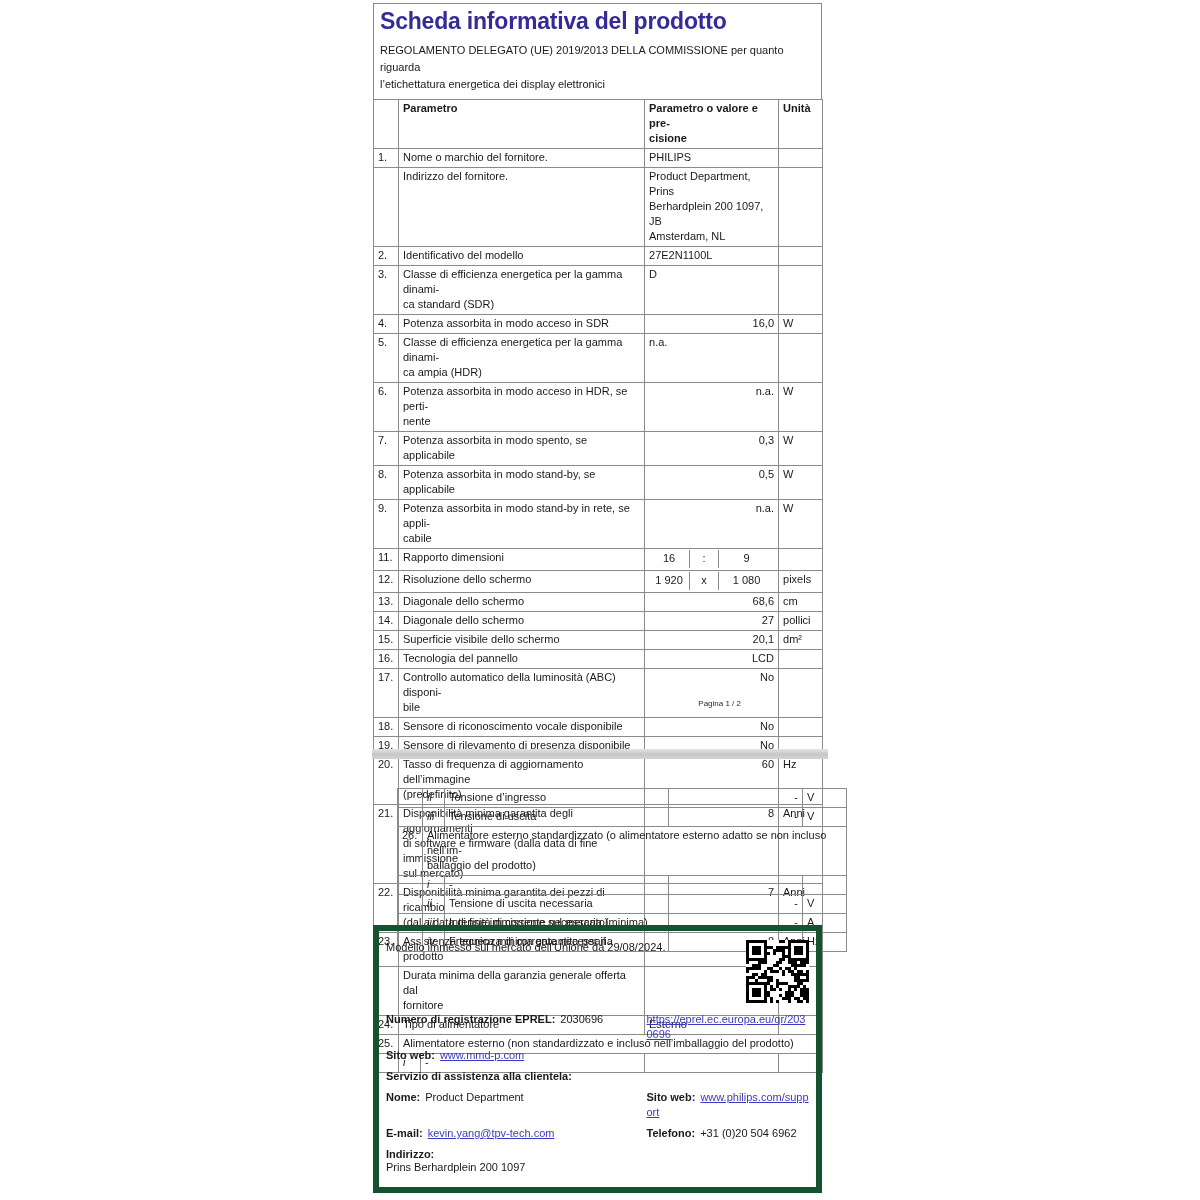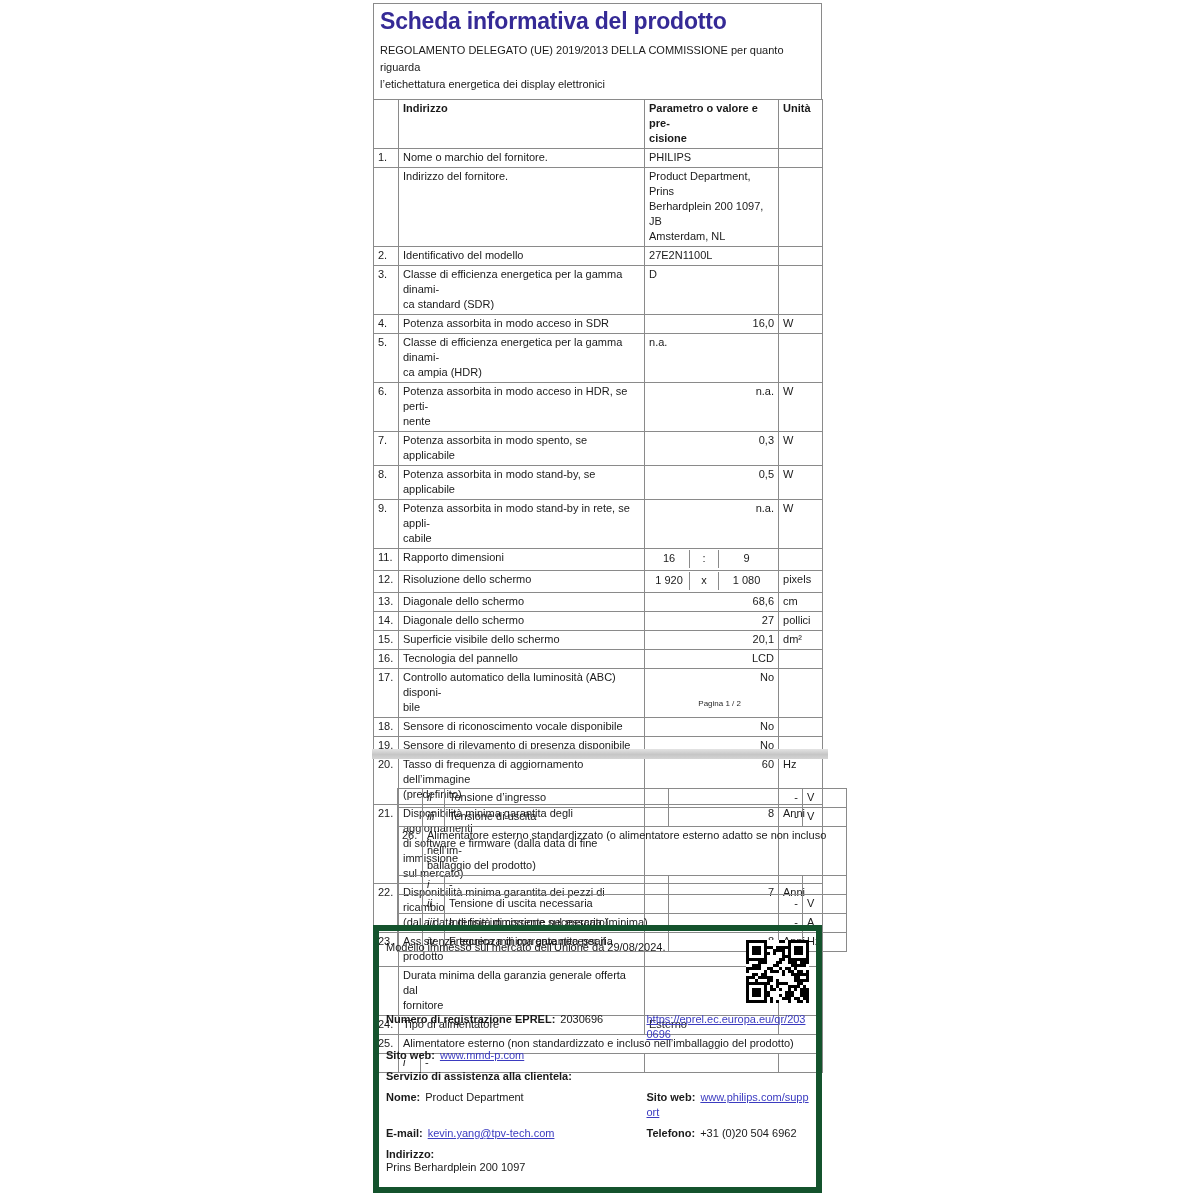--- a/index.html
+++ b/index.html
@@ -84,21 +84,21 @@
     <colgroup>
         <col style="width:25px">
         <col style="width:22px">
         <col style="width:224px">
         <col style="width:134px">
         <col style="width:44px">
       </colgroup>
     <tbody id="tbody-p1">
       <tr>
         <td class="num"></td>
-        <td class="hdr" colspan="2">Indirizzo</td>
+        <td class="hdr" colspan="2">Parametro</td>
         <td class="hdr">Parametro o valore e pre-
 cisione</td>
         <td class="hdr unit">Unità</td>
       </tr>
     <tr>
           <td class="num">1.</td>
           <td class="param" colspan="2">Nome o marchio del fornitore.</td>
           <td class="v-left">PHILIPS</td>
           <td class="unit"></td>
         </tr>

